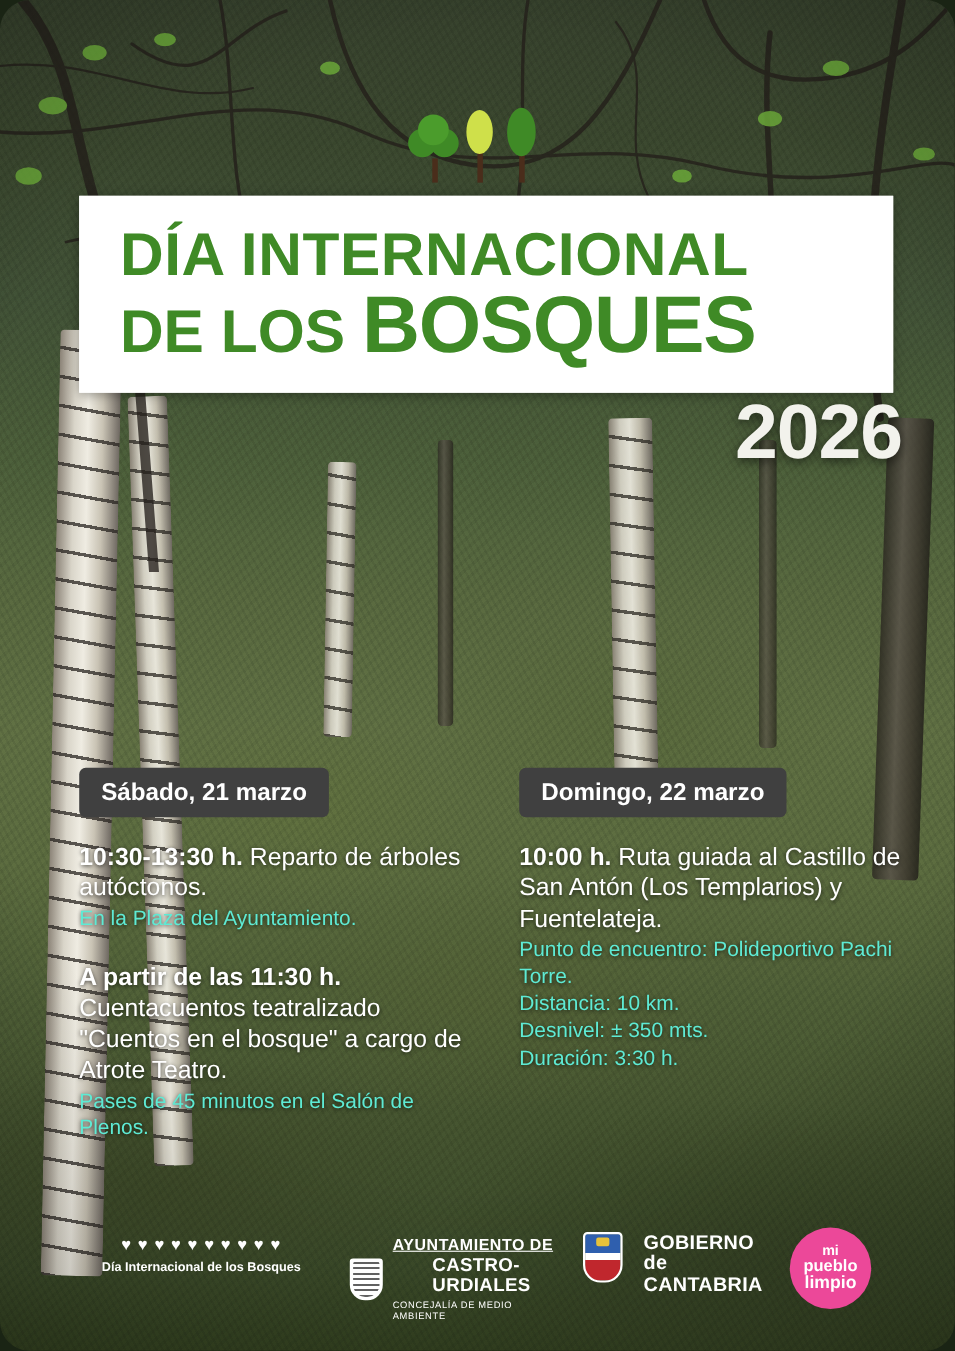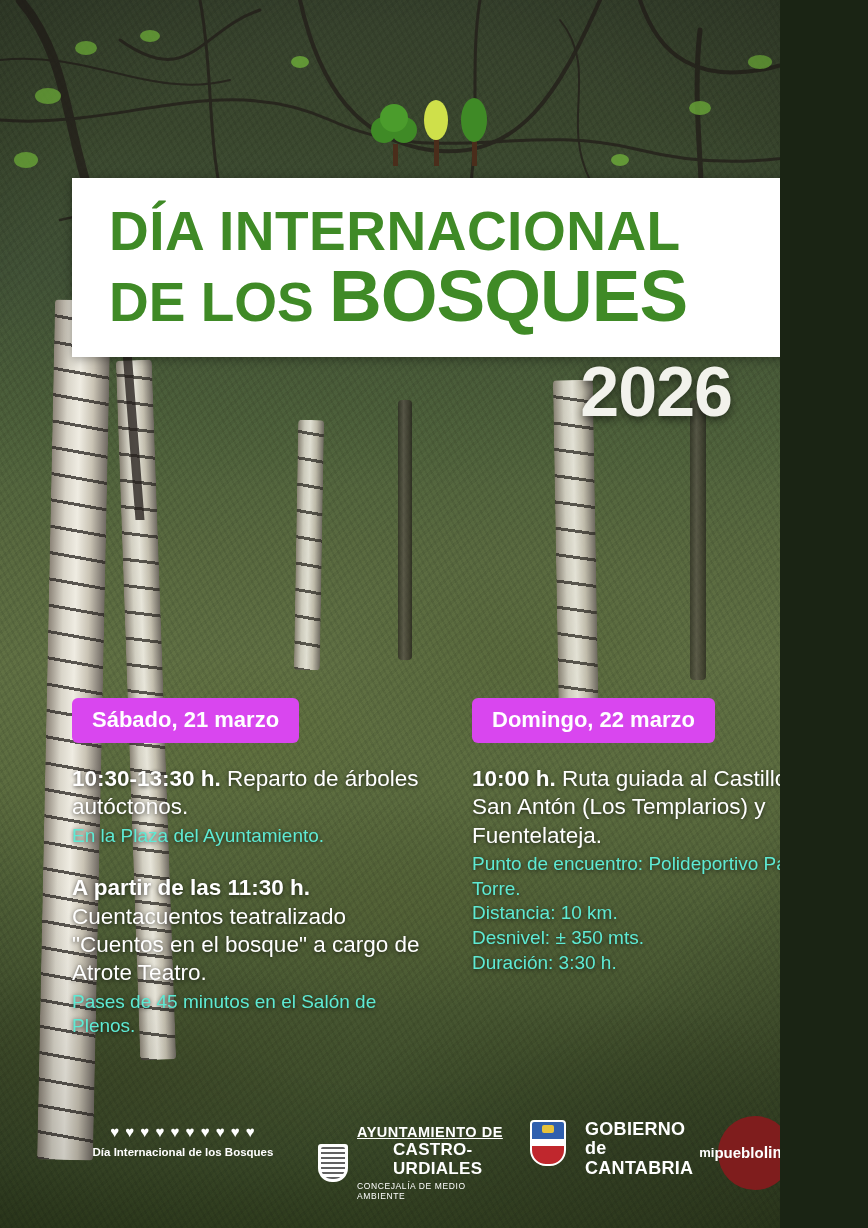--- a/index.html
+++ b/index.html
@@ -6,23 +6,24 @@
   body {
     width: 868px;
     height: 1228px;
     font-family: "Liberation Sans", sans-serif;
     overflow: hidden;
     background: #1a2414;
   }
 
   .poster {
     position: relative;
-    width: 780px;
+    width: 868px;
     height: 1228px;
     overflow: hidden;
+    border-radius: 27px;
   }
 
   
   .photo {
     position: absolute;
     inset: 0;
     background:
       
       linear-gradient(to bottom, rgba(20,28,16,0.55) 0%, rgba(30,40,22,0.15) 22%, rgba(0,0,0,0) 40%),
       
@@ -143,21 +144,21 @@
   
   .col {
     position: absolute;
     color: #ffffff;
   }
   .col-left  { left: 72px;  top: 698px; width: 360px; }
   .col-right { left: 472px; top: 698px; width: 360px; }
 
   .day-badge {
     display: inline-block;
-    background: #d946ef;
+    background: #404040;
     color: #ffffff;
     font-size: 22px;
     font-weight: bold;
     padding: 9px 20px 10px 20px;
     border-radius: 6px;
     margin-bottom: 22px;
     white-space: nowrap;
   }
 
   .event { margin-bottom: 26px; }
@@ -230,24 +231,24 @@
     background: #e7c23a;
     border-radius: 2px;
   }
   .gob-l1 { font-size: 18px; font-weight: bold; letter-spacing: 0.3px; line-height: 1.08; }
   .gob-l2 { font-size: 18px; font-weight: bold; letter-spacing: 0.3px; line-height: 1.08; }
 
   .logo-mpl { left: 718px; top: 0px; }
   .mpl-circle {
     width: 74px; height: 74px;
     border-radius: 50%;
-    background: #7f1d1d;
+    background: #ec4899;
     color: #ffffff;
     display: flex;
-    flex-direction: row;
+    flex-direction: column;
     align-items: center;
     justify-content: center;
     line-height: 1.06;
   }
   .mpl-1 { font-size: 13px; font-weight: bold; }
   .mpl-2 { font-size: 15px; font-weight: bold; }
   .mpl-4 { font-size: 16px; font-weight: bold; }
 </style>
 </head>
 <body>

